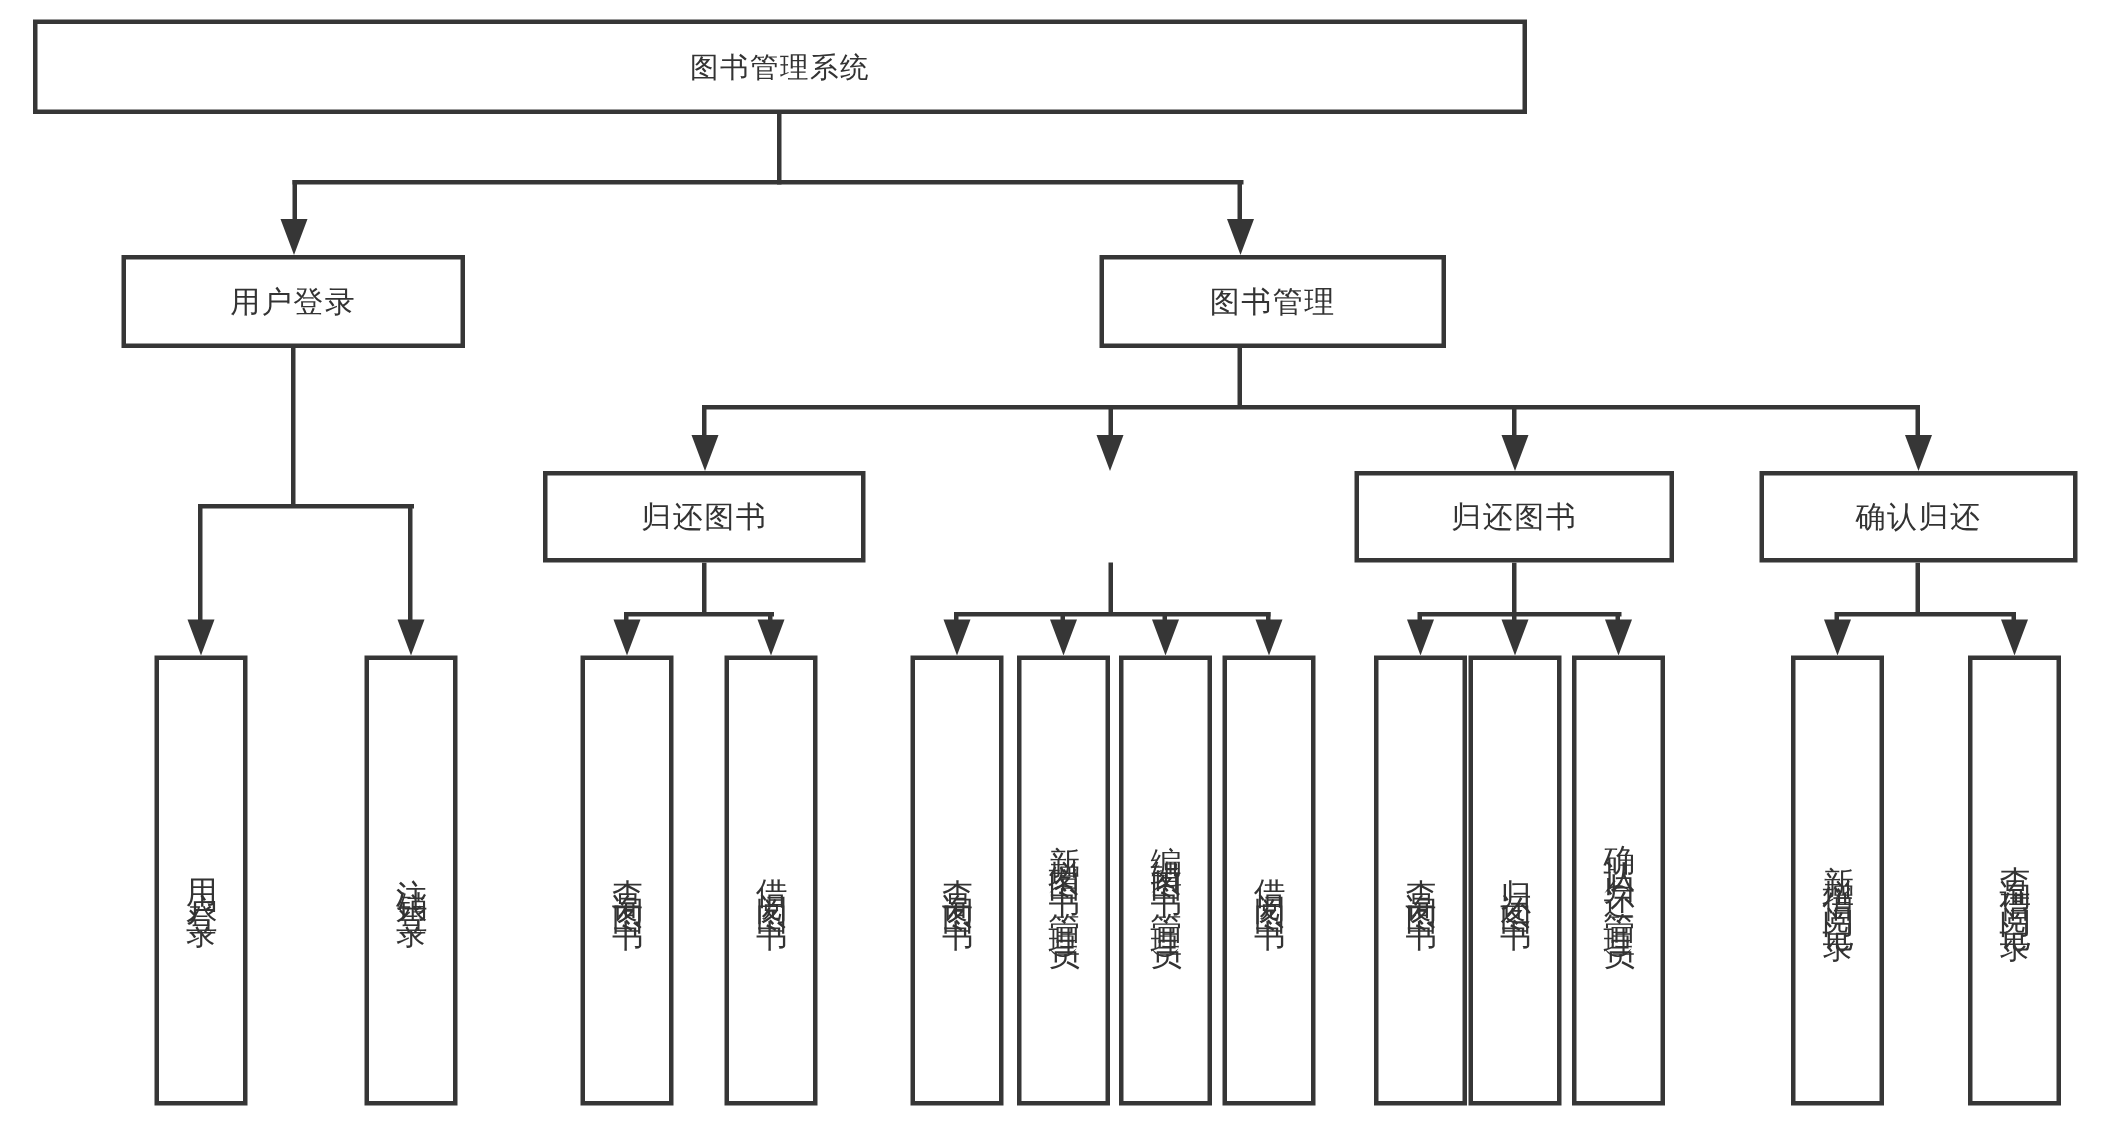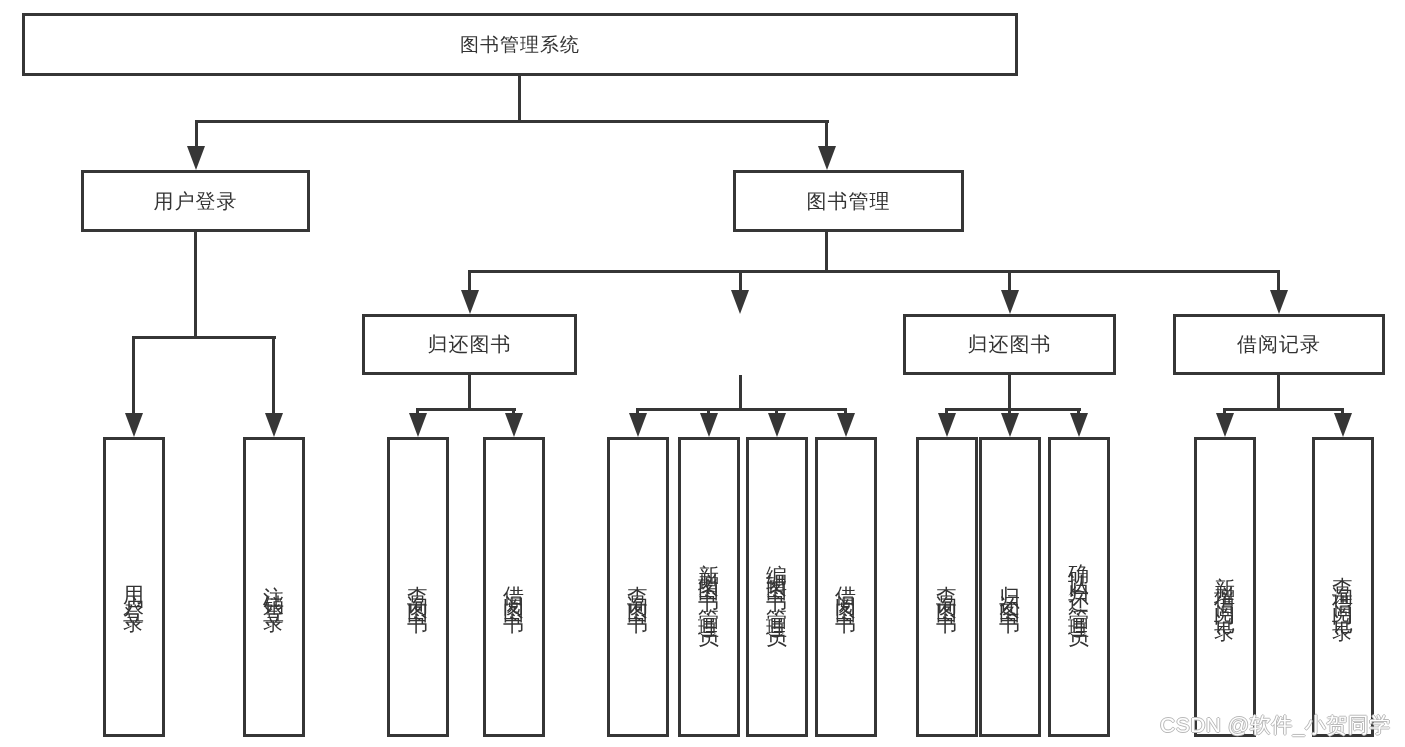--- a/index.html
+++ b/index.html
@@ -70,21 +70,21 @@
   <div class="vline" style="left:1277px; top:270px; height:22px;"></div>
   <div class="arrow" style="left:1270px; top:290px;"></div>
 
   <div class="box hbox" style="left:362px; top:314px; width:215px; height:61px;">
     <span>归还图书</span>
   </div>
   <div class="box hbox" style="left:903px; top:314px; width:213px; height:61px;">
     <span>归还图书</span>
   </div>
   <div class="box hbox" style="left:1173px; top:314px; width:212px; height:61px;">
-    <span>借阅记录</span>
+    <span>确认归还</span>
   </div>
 
   <div class="vline" style="left:468px; top:375px; height:33px;"></div>
   <div class="hline" style="left:417px; top:408px; width:99px;"></div>
   <div class="vline" style="left:416px; top:408px; height:7px;"></div>
   <div class="arrow" style="left:409px; top:413px;"></div>
   <div class="vline" style="left:512px; top:408px; height:7px;"></div>
   <div class="arrow" style="left:505px; top:413px;"></div>
 
   <div class="vline" style="left:739px; top:375px; height:33px;"></div>
@@ -151,15 +151,14 @@
     <span class="vtext">确认归还（管理员）</span>
   </div>
 
   <div class="box vbox" style="left:1194px; top:437px; width:62px; height:300px;">
     <span class="vtext">新增借阅记录</span>
   </div>
   <div class="box vbox" style="left:1312px; top:437px; width:62px; height:300px;">
     <span class="vtext">查询借阅记录</span>
   </div>
 
-  <div class="watermark">CSDN @软件_小贺同学</div>
 
 </div>
 
 </body></html>

